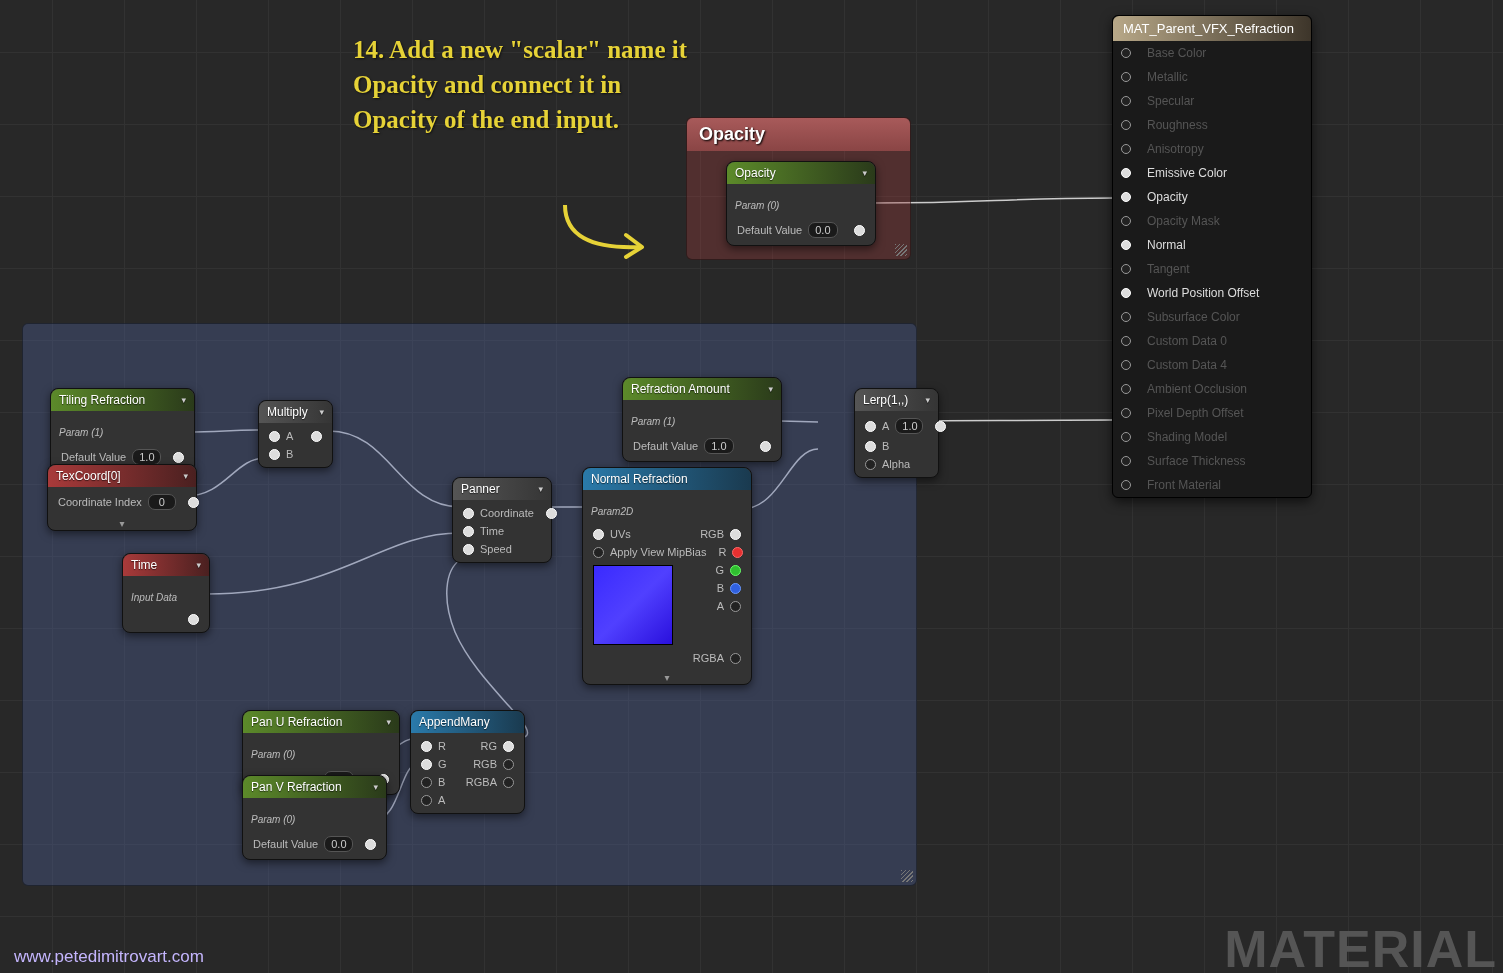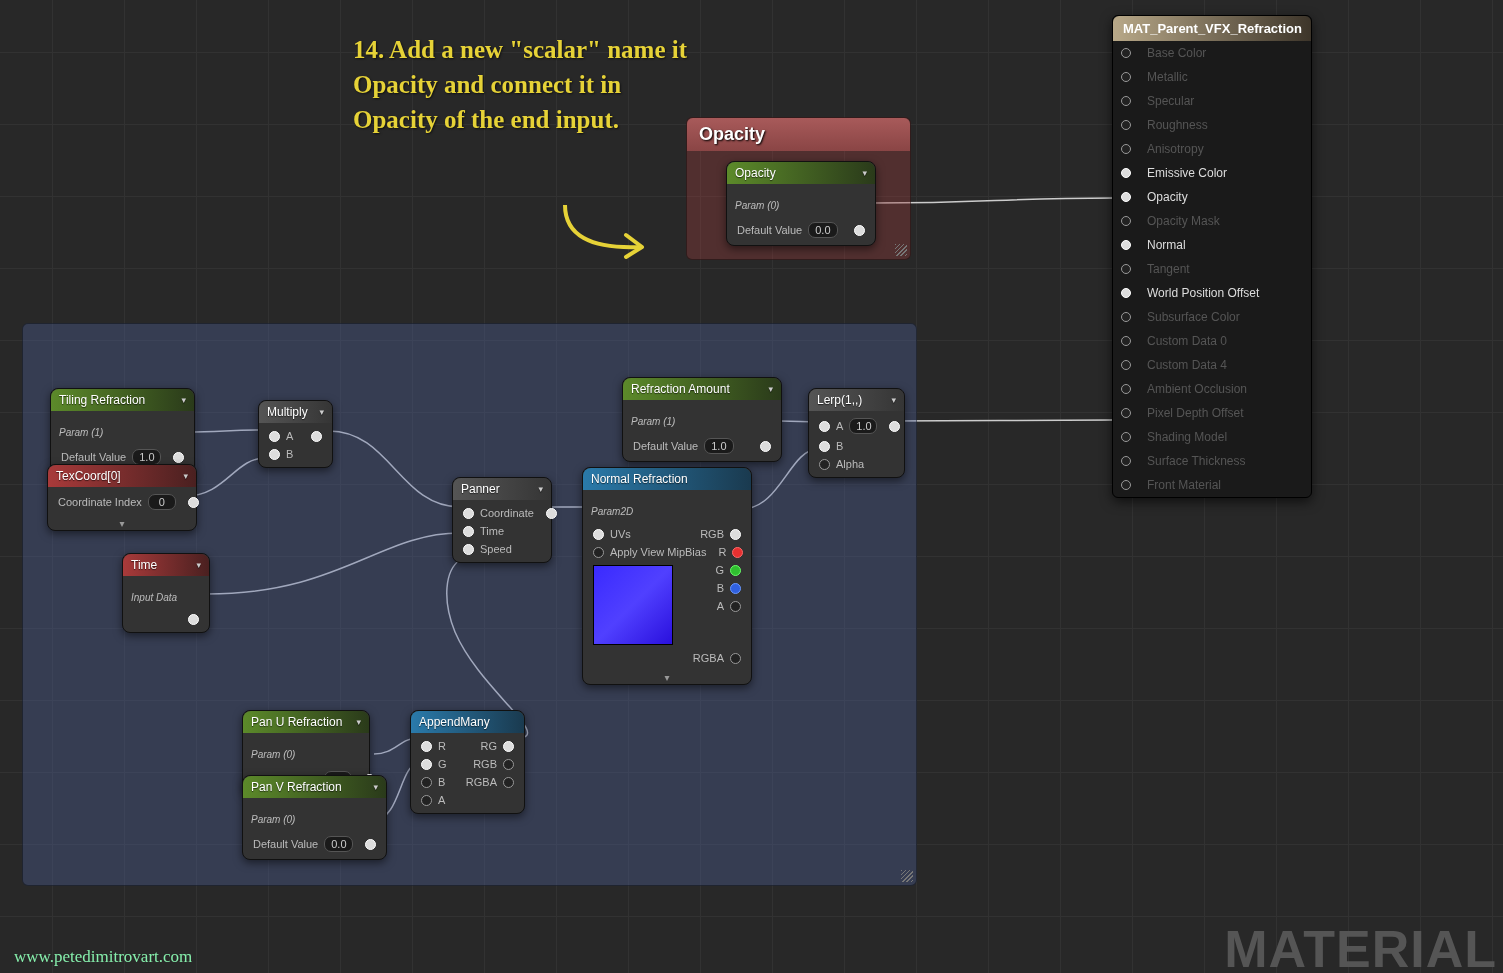--- a/index.html
+++ b/index.html
@@ -26,27 +26,27 @@
 .pin{width:11px;height:11px;border:1.5px solid #999;border-radius:50%;background:#222;flex-shrink:0}
 .pin.on{background:#ddd;border-color:#fff}
 .pin.red{background:#e63030;border-color:#ff6a6a}
 .pin.green{background:#30c030;border-color:#6aff6a}
 .pin.blue{background:#3060e0;border-color:#6a9aff}
 .valbox{background:#1a1a1a;border:1px solid #555;border-radius:7px;padding:1px 6px;color:#ccc;font-size:11px;min-width:28px;text-align:center}
 .chev{font-size:9px;color:#ccc}
 .expand-bar{text-align:center;padding:1px 0;color:#999;font-size:10px;cursor:pointer}
 .tex-preview{width:80px;height:80px;background:linear-gradient(135deg,#3a2aff,#5040ff,#2a10dd);margin:4px;border:1px solid #000}
 .mat-node{position:absolute;left:1112px;top:15px;width:200px;background:#1a1a1a;border:1px solid #000;border-radius:6px;font-size:12px;box-shadow:0 4px 12px rgba(0,0,0,.6)}
-.mat-hdr{background:linear-gradient(90deg,#b8a888,#3d352a);color:#fff;padding:5px 10px;font-weight:bold;border-radius:6px 6px 0 0;font-size:13px}
+.mat-hdr{background:linear-gradient(90deg,#b8a888,#3d352a);color:#fff;padding:5px 10px;font-weight:normal;border-radius:6px 6px 0 0;font-size:13px}
 .mat-row{display:flex;align-items:center;gap:16px;padding:5px 8px;color:#555}
 .mat-row.on{color:#ddd}
 .mat-row .pin{width:10px;height:10px;border-width:1px}
 .wire{position:absolute;pointer-events:none;overflow:visible}
 .wire path{fill:none;stroke:#ccc;stroke-width:1.5}
-.watermark-url{position:absolute;left:14px;bottom:6px;color:#86efac;font-size:17px;font-family:Liberation Serif, serif}
+.watermark-url{position:absolute;left:14px;bottom:6px;color:#c4b5fd;font-size:17px;font-family:Liberation Sans, sans-serif}
 .watermark-mat{position:absolute;right:6px;bottom:-6px;color:#555;font-size:52px;font-weight:900;letter-spacing:1px;font-family:Arial,sans-serif}
 .resize-grip{position:absolute;right:3px;bottom:3px;width:12px;height:12px;background:repeating-linear-gradient(135deg,#777 0 1px,transparent 1px 3px)}
 .spacer{flex:1}
 </style>
 </head>
 <body>
 
 <div class="grid-bg"></div>
 
 <svg class="wire" style="left:0;top:0;width:1503px;height:973px">
@@ -194,21 +194,21 @@
   <div class="node-body">
       <div class="row">
         <span>Default Value</span>
         <span class="valbox">1.0</span>
         <span class="spacer"></span>
         <span class="pin on"></span>
       </div>
     </div>
 </div>
 
-<div class="node" style="left:808px;top:388px;width:97px">
+<div class="node" style="left:854px;top:388px;width:85px">
   <div class="node-hdr hdr-gray">
       <span>Lerp(1,,)</span>
       <span class="chev">▾</span>
     </div>
   <div class="node-body">
     <div class="row">
         <span class="pin on"></span>
         <span>A</span>
         <span class="valbox">1.0</span>
         <span class="spacer"></span>
@@ -263,21 +263,21 @@
       </div>
     </div>
     <div class="row" style="justify-content:flex-end">
         <span>RGBA</span>
         <span class="pin"></span>
       </div>
   </div>
   <div class="expand-bar">▾</div>
 </div>
 
-<div class="node" style="left:242px;top:710px;width:128px">
+<div class="node" style="left:242px;top:710px;width:158px">
   <div class="node-hdr hdr-green">
       <span>Pan U Refraction</span>
       <span class="chev">▾</span>
     </div>
   <div class="param-sub">Param (0)</div>
   <div class="node-body">
       <div class="row">
         <span>Default Value</span>
         <span class="valbox">0.0</span>
         <span class="spacer"></span>

